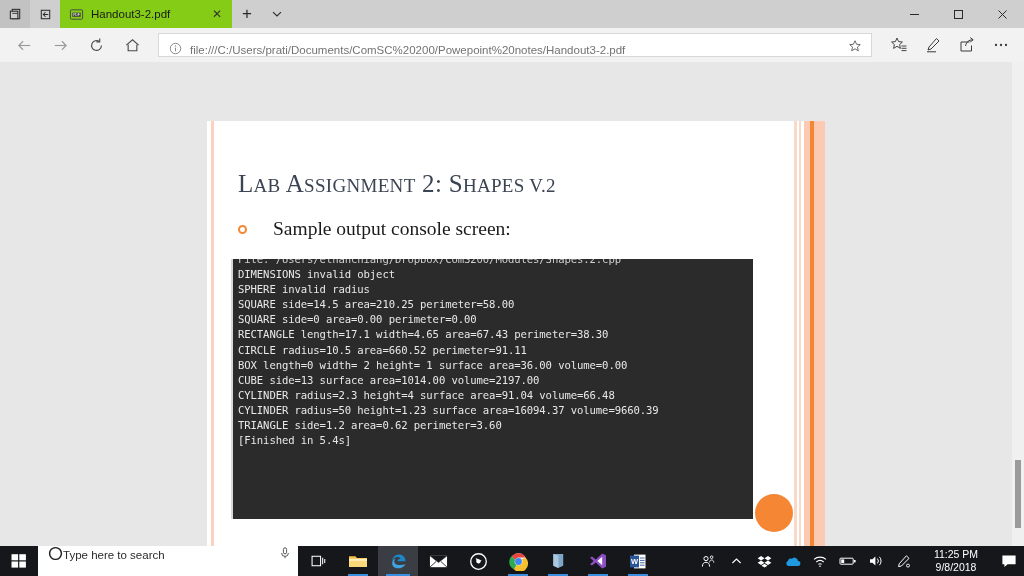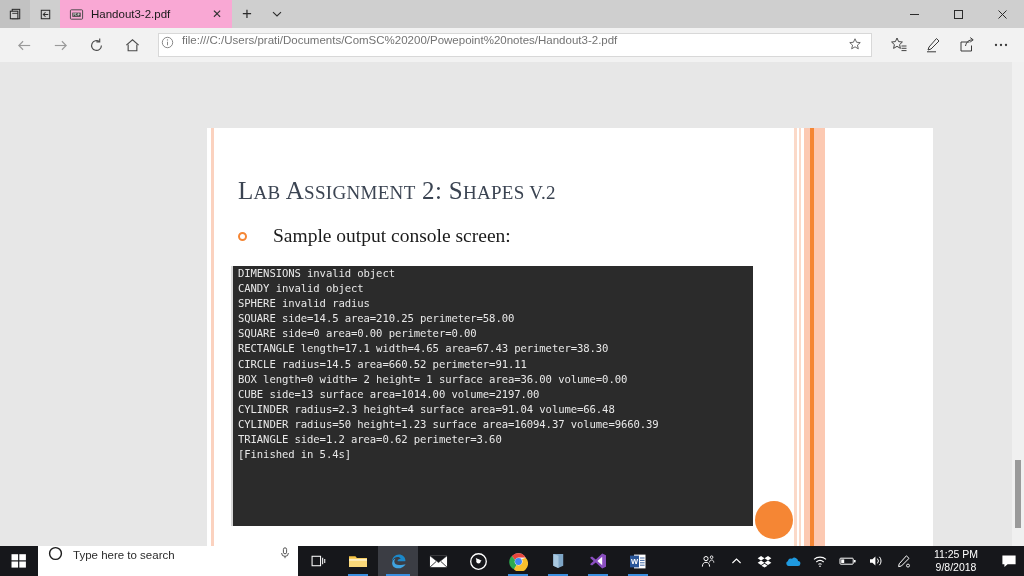--- a/index.html
+++ b/index.html
@@ -25,21 +25,21 @@
     display: flex; align-items: stretch;
   }
   .tsi {
     width: 30px; display: flex; align-items: center; justify-content: center;
     cursor: default;
   }
   .tsi.active-aside { background: #c2c2c2; }
   .tab {
     display: flex; align-items: center;
     height: 28px; width: 172px;
-    background: #f9a8d4;
+    background: #84cc16;
     padding: 0 6px 0 9px;
     gap: 7px;
   }
   .tab-favicon { width: 15px; height: 15px; flex: 0 0 15px; }
   .tab-title {
     font-size: 11.5px; color: #1a1a1a; flex: 1 1 auto;
     white-space: nowrap; overflow: hidden; text-overflow: ellipsis;
     font-family: "Liberation Sans", sans-serif;
   }
   .tab-close {
@@ -73,22 +73,22 @@
     width: 36px; height: 30px;
     display: flex; align-items: center; justify-content: center;
     color: #9a9a9a;
   }
   .navbtn.enabled { color: #4a4a4a; }
   .addrwrap {
     flex: 1 1 auto; height: 24px;
     background: #ffffff;
     border: 1px solid #d8d8d8;
     margin: 0 10px 0 8px;
-    display: flex; align-items: flex-start;
-    padding: 0 6px 0 0;
+    display: flex; align-items: flex-end;
+    padding: 0 6px 0 8px;
   }
   .addr-info {
     width: 16px; height: 16px; flex: 0 0 16px;
     color: #808080; display: flex; align-items: center; justify-content: center;
   }
   .addr-text {
     flex: 1 1 auto; font-size: 11.5px; color: #737373;
     white-space: nowrap; overflow: hidden;
     padding-left: 7px;
     font-family: "Liberation Sans", sans-serif;
@@ -103,24 +103,23 @@
   .viewport {
     position: relative;
     width: 1024px; height: 484px;
     background: #e7e7e7;
     overflow: hidden;
   }
   
   .slide {
     position: absolute;
     left: 207px;
-    width: 726px;
+    width: 618px;
     background: #ffffff;
     overflow: hidden;
-    margin-top: 7px;
   }
   .slide1 { top: 59px; height: 449px; }
 
   
   .stripe { position: absolute; top: 0; bottom: 0; }
   .s-a { left: 587px;  width: 3px;  background: #fbd9c8; }
   .s-b { left: 592px;  width: 2px;  background: #fbd9c8; }
   .s-c { left: 597px;  width: 21px; background: #fcc9b2; }
   .s-d { left: 603px;  width: 4px;  background: #f58634; }
   
@@ -203,21 +202,21 @@
     background: #16171b;
     display: flex; align-items: stretch;
     color: #ffffff;
   }
   .tb-start {
     width: 38px; display: flex; align-items: center; justify-content: center;
   }
   .tb-search {
     width: 260px; background: #ffffff;
     display: flex; align-items: center;
-    padding: 0 6px 12px 10px; gap: 10px;
+    padding: 0 6px 12px 10px; 
   }
   .tb-search-text {
     flex: 1 1 auto; font-size: 11.5px; color: #2b2b2b;
     font-family: "Liberation Sans", sans-serif;
   }
   .tb-icon {
     width: 40px; display: flex; align-items: center; justify-content: center;
     position: relative;
   }
   .tb-icon.active { background: #3b3d44; }
@@ -397,27 +396,27 @@
         <div class="slide-title">
           <span>L</span><span class="sc">AB</span><span> </span><span>A</span><span class="sc">SSIGNMENT</span><span> 2: </span><span>S</span><span class="sc">HAPES</span><span class="sc"> V.2</span>
         </div>
 
         <div class="bullet-row">
           <span class="bullet-mark"></span>
           <span class="bullet-text">Sample output console screen:</span>
         </div>
 
         <div class="console" id="console-box">
+            <div class="console-line clipped">File: /Users/ethanchiang/Dropbox/ComS200/Modules/Shapes.2.cpp</div>
             <div class="console-line">DIMENSIONS invalid object</div>
-            <div class="console-line">CANDY invalid object</div>
             <div class="console-line">SPHERE invalid radius</div>
             <div class="console-line">SQUARE side=14.5 area=210.25 perimeter=58.00</div>
             <div class="console-line">SQUARE side=0 area=0.00 perimeter=0.00</div>
             <div class="console-line">RECTANGLE length=17.1 width=4.65 area=67.43 perimeter=38.30</div>
-            <div class="console-line">CIRCLE radius=14.5 area=660.52 perimeter=91.11</div>
+            <div class="console-line">CIRCLE radius=10.5 area=660.52 perimeter=91.11</div>
             <div class="console-line">BOX length=0 width= 2 height= 1 surface area=36.00 volume=0.00</div>
             <div class="console-line">CUBE side=13 surface area=1014.00 volume=2197.00</div>
             <div class="console-line">CYLINDER radius=2.3 height=4 surface area=91.04 volume=66.48</div>
             <div class="console-line">CYLINDER radius=50 height=1.23 surface area=16094.37 volume=9660.39</div>
             <div class="console-line">TRIANGLE side=1.2 area=0.62 perimeter=3.60</div>
             <div class="console-line">[Finished in 5.4s]</div>
           </div>
 
         <div class="orange-dot"></div>
       </div>

